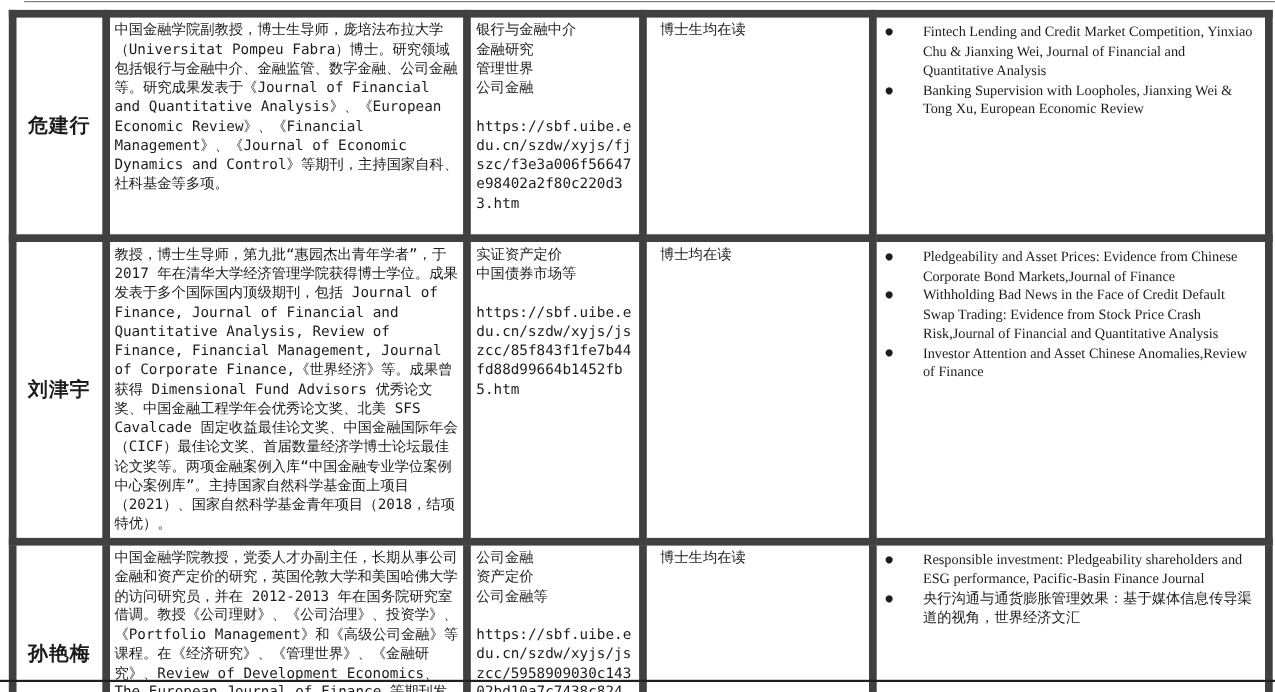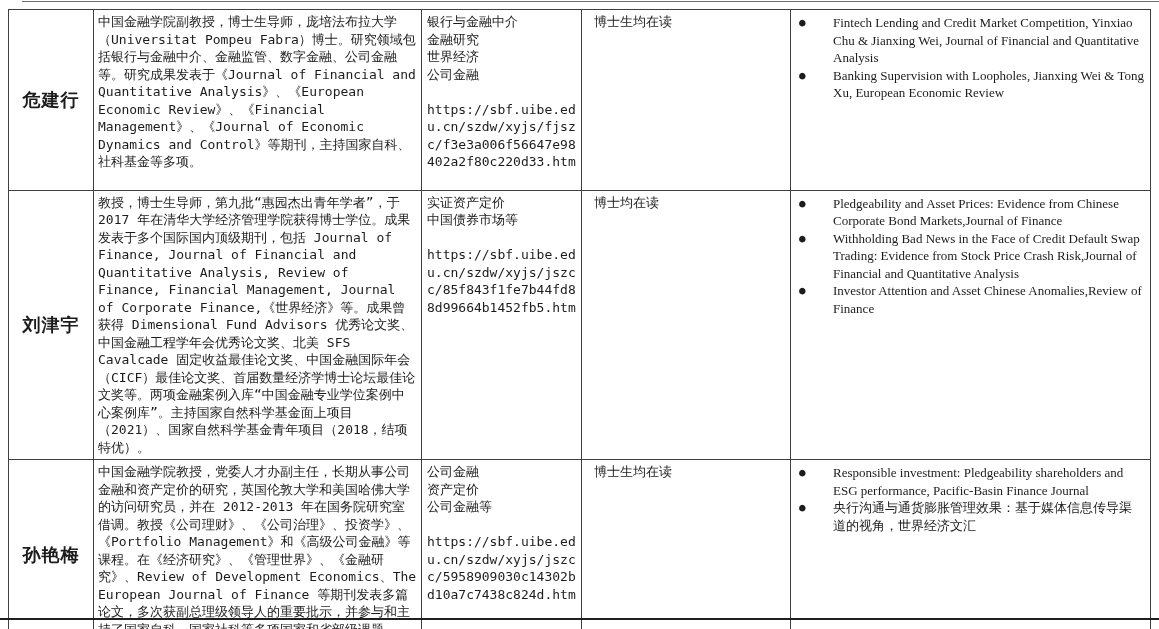--- a/index.html
+++ b/index.html
@@ -26,21 +26,21 @@
     background: #1f1f1f;
   }
   table.faculty {
     position: absolute;
     left: 8px; top: 9px;
     width: 1142px;
     border-collapse: collapse;
     table-layout: fixed;
   }
   td {
-    border: 1px solid #404040;
+    border: 7px solid #404040;
     vertical-align: top;
     font-size: 13px;
     line-height: 17.5px;
     padding: 3px 5px;
     overflow: hidden;
     word-wrap: break-word;
   }
   tr.r1 { height: 166px; }
   tr.r2 { height: 252px; }
   tr.r3 { height: 190px; }
@@ -88,21 +88,21 @@
         <tr class="r1">
       <td class="name-cell">
         <span>危建行</span>
       </td>
       <td class="bio-cell">
         <div>中国金融学院副教授，博士生导师，庞培法布拉大学（Universitat Pompeu Fabra）博士。研究领域包括银行与金融中介、金融监管、数字金融、公司金融等。研究成果发表于《Journal of Financial and Quantitative Analysis》、《European Economic Review》、《Financial Management》、《Journal of Economic Dynamics and Control》等期刊，主持国家自科、社科基金等多项。</div>
       </td>
       <td class="research-cell">
         <div>银行与金融中介</div>
         <div>金融研究</div>
-        <div>世界经济</div>
+        <div>管理世界</div>
         <div>公司金融</div>
         <div class="url">https://sbf.uibe.edu.cn/szdw/xyjs/fjszc/f3e3a006f56647e98402a2f80c220d33.htm</div>
       </td>
       <td class="status-cell">
         <span>博士生均在读</span>
       </td>
       <td class="pubs-cell">
         <div class="pub">
           <span class="bullet">●</span>
           <span class="pub-text">Fintech Lending and Credit Market Competition, Yinxiao Chu &amp; Jianxing Wei, Journal of Financial and Quantitative Analysis</span>

